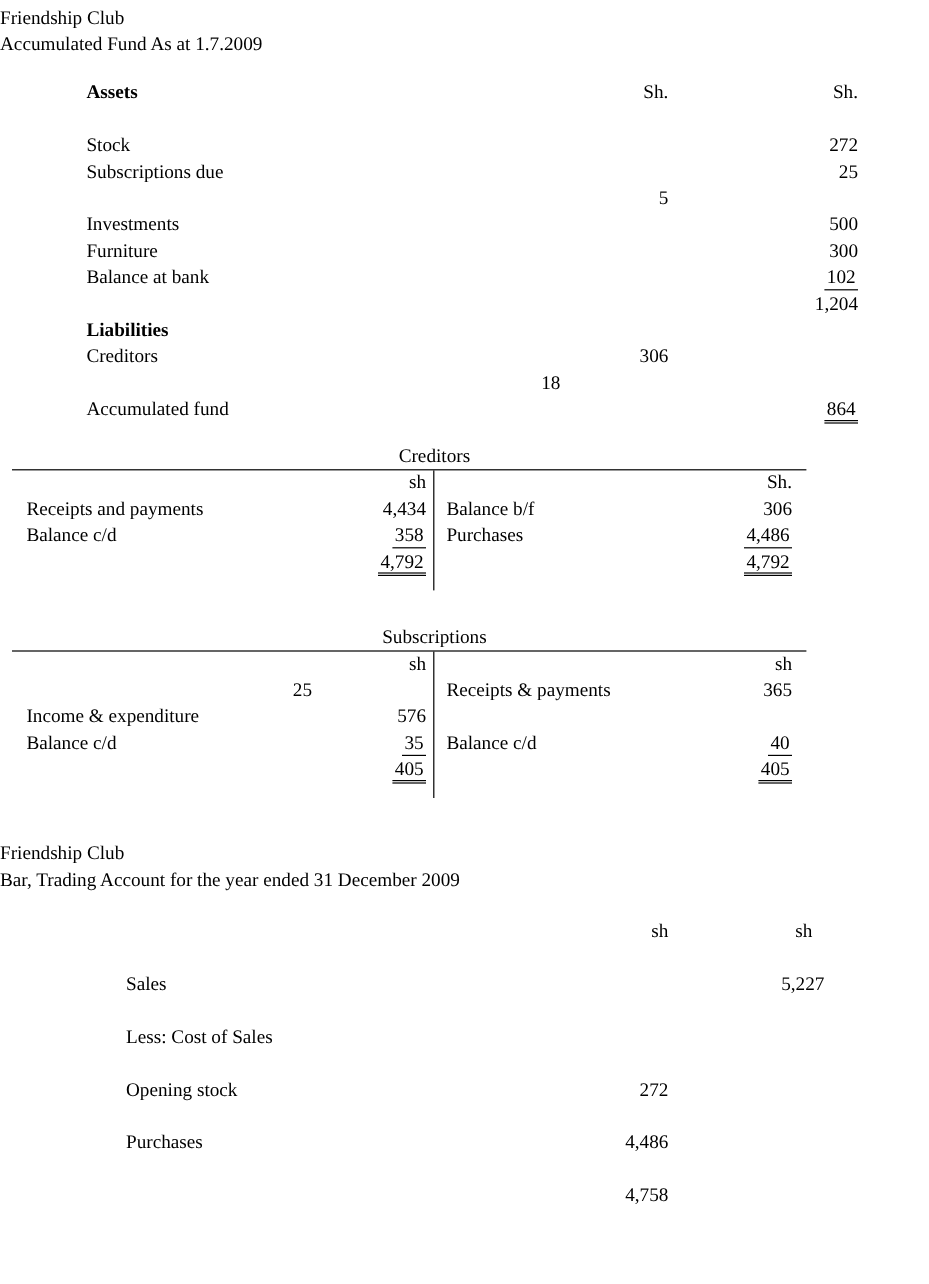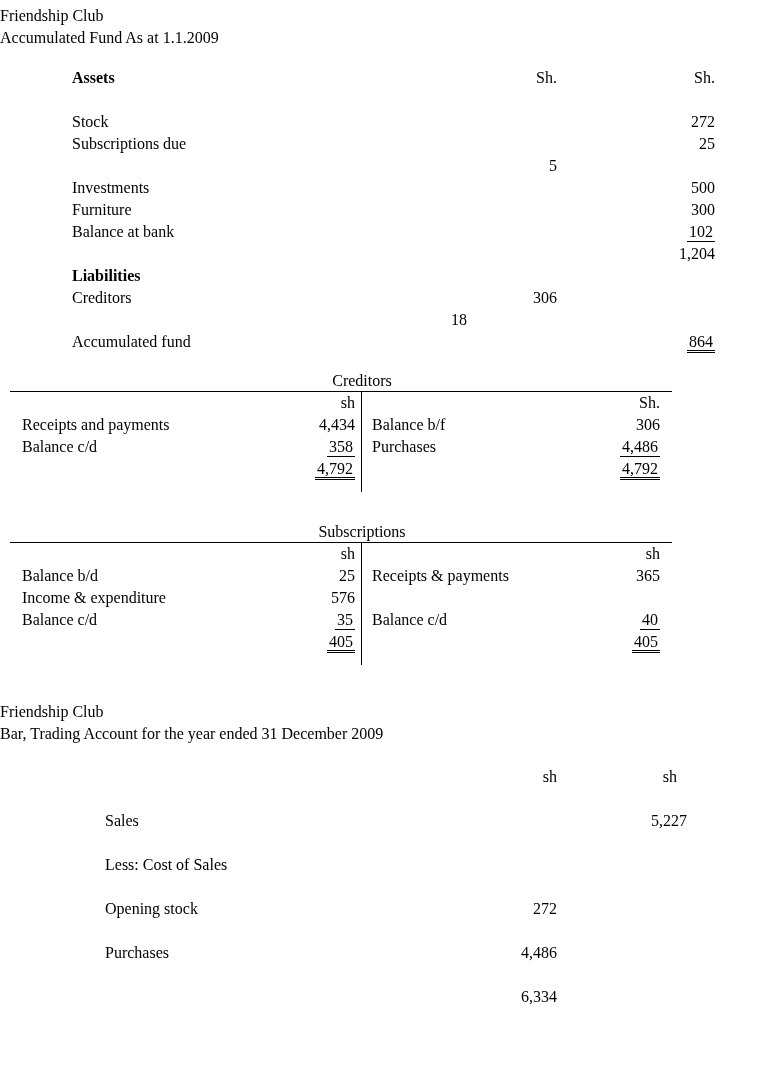--- a/index.html
+++ b/index.html
@@ -42,21 +42,21 @@
   .tr-col1, .tr-col2 { text-align: right; }
   .hdr-pad { padding-right: 10px; }
 </style>
 </head>
 <body>
 
 <div>
 
   <div class="titleblock center">
     <div>Friendship Club</div>
-    <div>Accumulated Fund As at 1.1.2009</div>
+    <div>Accumulated Fund As at 1.7.2009</div>
   </div>
 
   <div class="statement">
     <div class="s-row">
       <span class="bold">Assets</span>
       <span class="s-col1">Sh.</span>
       <span class="s-col2">Sh.</span>
     </div>
     <div class="s-row"></div>
 
@@ -160,21 +160,20 @@
 
   <div class="taccount subs-margin">
     <div class="t-title">Subscriptions</div>
     <div class="t-body">
       <div class="t-left">
         <div class="t-row">
           <span></span>
           <span class="t-amt">sh</span>
         </div>
         <div class="t-row">
-          <span>Balance b/d</span>
           <span class="t-amt">25</span>
         </div>
         <div class="t-row">
           <span>Income &amp; expenditure</span>
           <span class="t-amt">576</span>
         </div>
         <div class="t-row">
           <span>Balance c/d</span>
           <span class="t-amt"><span class="u">35</span></span>
         </div>
@@ -234,18 +233,18 @@
       <span class="tr-col1">272</span>
       <span class="tr-col2"></span>
     </div>
     <div class="tr-row">
       <span>Purchases</span>
       <span class="tr-col1">4,486</span>
       <span class="tr-col2"></span>
     </div>
     <div class="tr-row">
       <span></span>
-      <span class="tr-col1">6,334</span>
+      <span class="tr-col1">4,758</span>
       <span class="tr-col2"></span>
     </div>
   </div>
 
 </div>
 
 </body></html>

